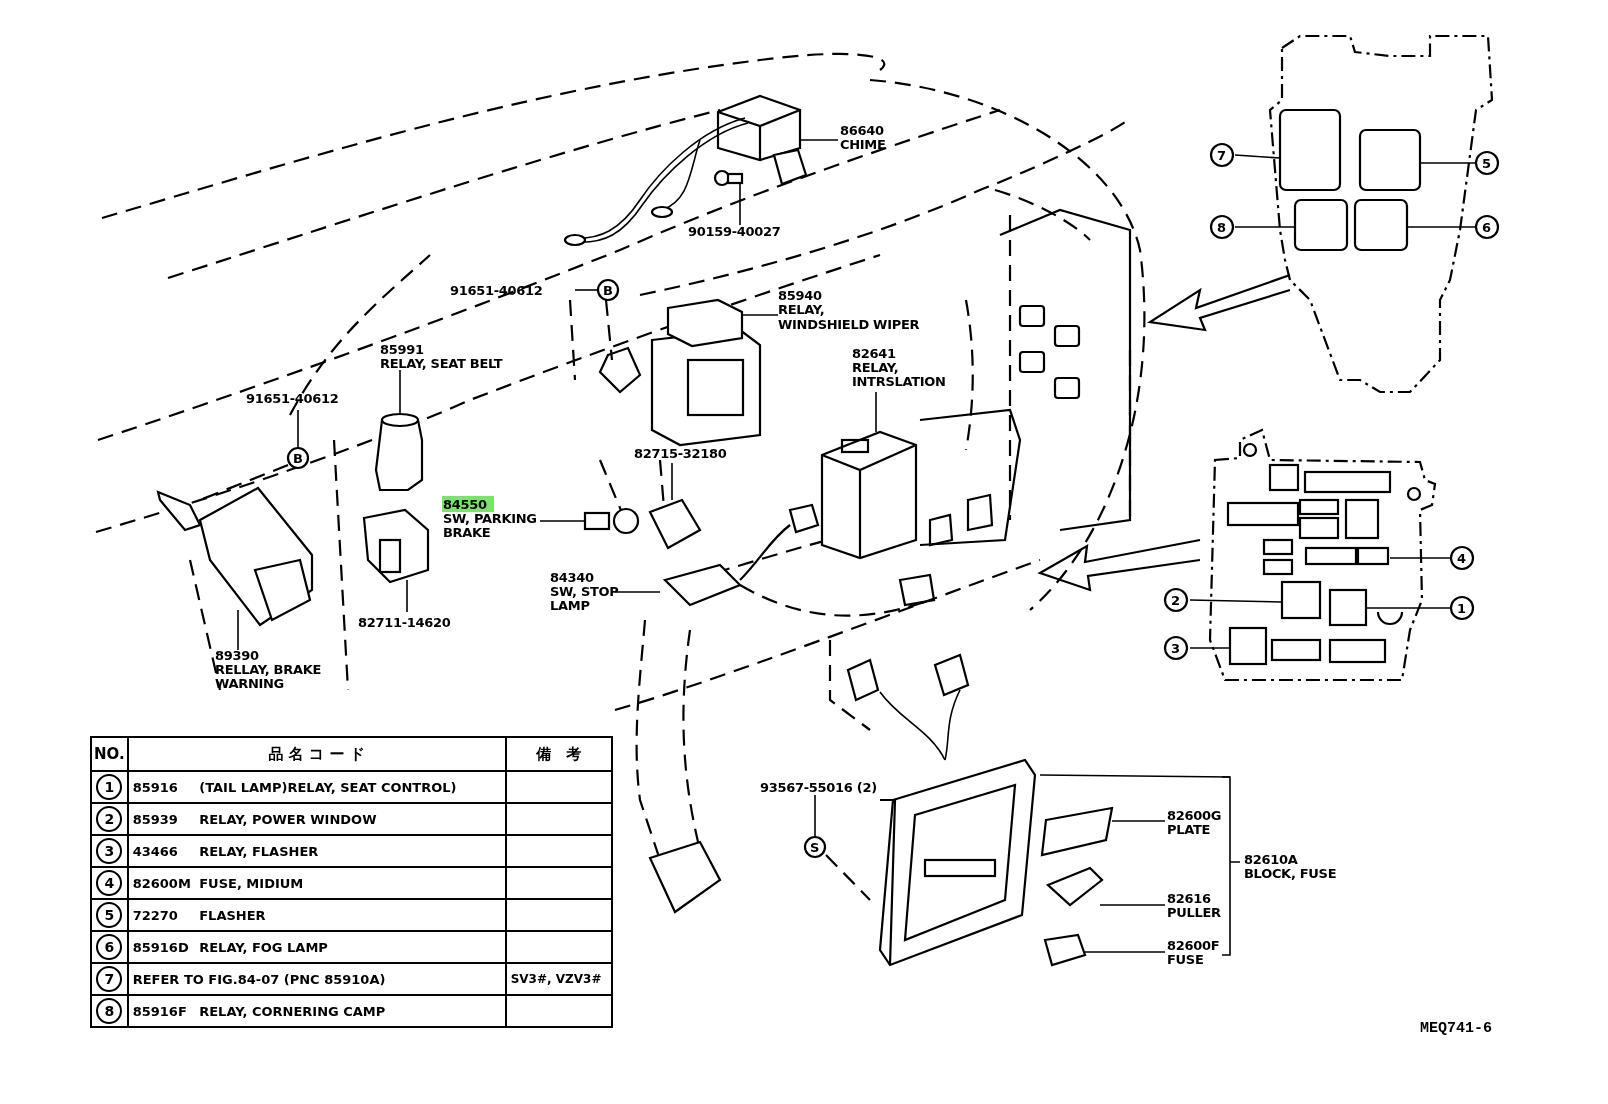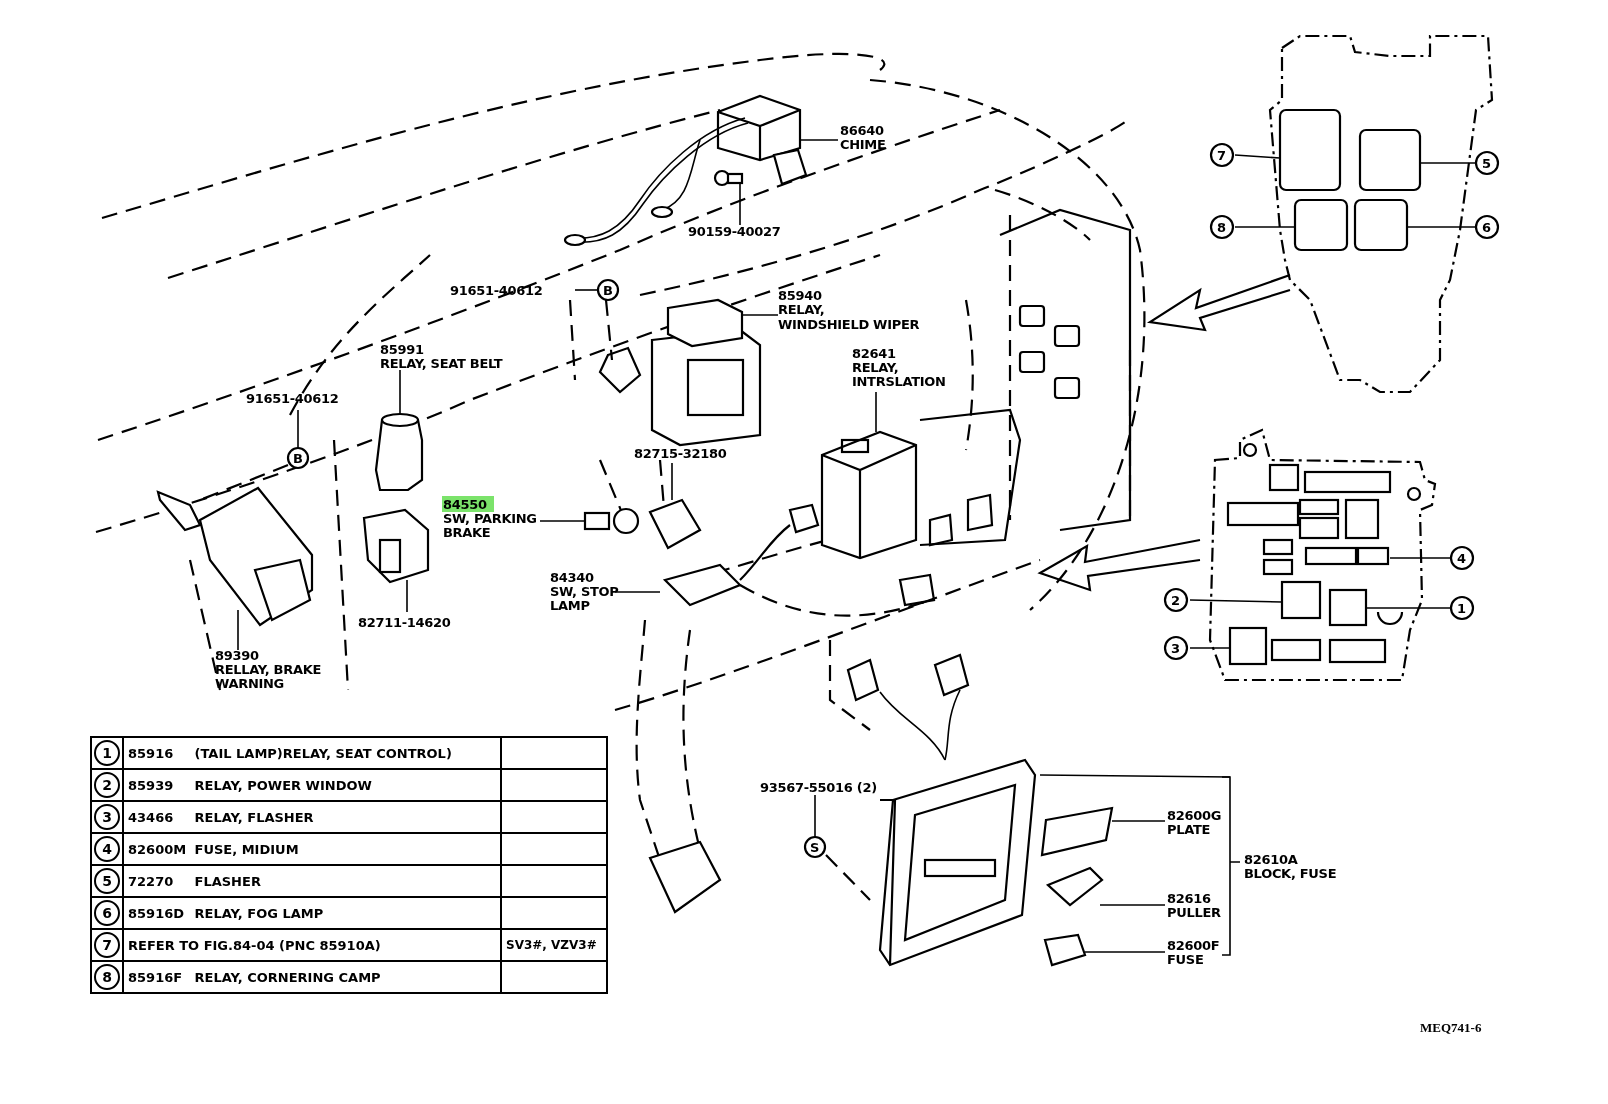--- a/index.html
+++ b/index.html
@@ -14,21 +14,21 @@
   .wf{fill:#fff;stroke:#000;stroke-width:2.2;}
   .hl{fill:#7be36b;}
   table.legend{position:absolute;left:90px;top:736px;border-collapse:collapse;border:2.5px solid #000;font-family:"DejaVu Sans",sans-serif;font-weight:bold;font-size:13px;}
   table.legend td, table.legend th{border:2px solid #000;height:30px;padding:0 4px;white-space:nowrap;}
   table.legend th{font-size:15px;height:32px;}
   .c-no{width:26px;text-align:center;padding:0 2px !important;}
   .c-name{width:368px;}
   .c-rem{width:96px;font-size:12px;}
   .circ{display:inline-block;width:22px;height:22px;border:2px solid #000;border-radius:50%;text-align:center;line-height:22px;font-size:14px;}
   .code{display:inline-block;min-width:62px;}
-  .ref{position:absolute;left:1420px;top:1020px;font-weight:bold;font-size:13px;font-family:Liberation Serif, serif;}
+  .ref{position:absolute;left:1420px;top:1020px;font-weight:bold;font-size:15px;font-family:Liberation Mono, monospace;}
 </style>
 </head>
 <body>
 
 <svg width="1608" height="1104" viewBox="0 0 1608 1104">
 
   <g>
     <path class="d" d="M102 218 C300 160 520 90 760 60 C850 48 900 55 880 70"></path>
     <path class="d" d="M168 278 C380 210 560 150 720 110"></path>
     <path class="d" d="M98 440 C220 400 420 330 620 250 C700 215 800 175 1000 110"></path>
@@ -259,20 +259,25 @@
     <text class="lbl" x="1244" y="878">BLOCK, FUSE</text>
     <text class="lbl" x="1167" y="903">82616</text>
     <text class="lbl" x="1167" y="917">PULLER</text>
     <text class="lbl" x="1167" y="950">82600F</text>
     <text class="lbl" x="1167" y="964">FUSE</text>
   </g>
 </svg>
 
 <table class="legend">
   <tbody>
+      <tr>
+    <th class="c-no">NO.</th>
+    <th class="c-name">品 名 コ ー ド</th>
+    <th class="c-rem">備　考</th>
+  </tr>
   <tr>
     <td class="c-no"><span class="circ">1</span></td>
     <td class="c-name"><span class="code">85916</span> <span>(TAIL LAMP)RELAY, SEAT CONTROL)</span></td>
     <td class="c-rem"></td>
   </tr>
   <tr>
     <td class="c-no"><span class="circ">2</span></td>
     <td class="c-name"><span class="code">85939</span> <span>RELAY, POWER WINDOW</span></td>
     <td class="c-rem"></td>
   </tr>
@@ -291,21 +296,21 @@
     <td class="c-name"><span class="code">72270</span> <span>FLASHER</span></td>
     <td class="c-rem"></td>
   </tr>
   <tr>
     <td class="c-no"><span class="circ">6</span></td>
     <td class="c-name"><span class="code">85916D</span> <span>RELAY, FOG LAMP</span></td>
     <td class="c-rem"></td>
   </tr>
   <tr>
     <td class="c-no"><span class="circ">7</span></td>
-    <td class="c-name"><span>REFER TO FIG.84-04 (PNC 85910A)</span></td>
+    <td class="c-name"><span>REFER TO FIG.84-07 (PNC 85910A)</span></td>
     <td class="c-rem">SV3#, VZV3#</td>
   </tr>
   <tr>
     <td class="c-no"><span class="circ">8</span></td>
     <td class="c-name"><span class="code">85916F</span> <span>RELAY, CORNERING CAMP</span></td>
     <td class="c-rem"></td>
   </tr>
 </tbody>
   </table>
 

